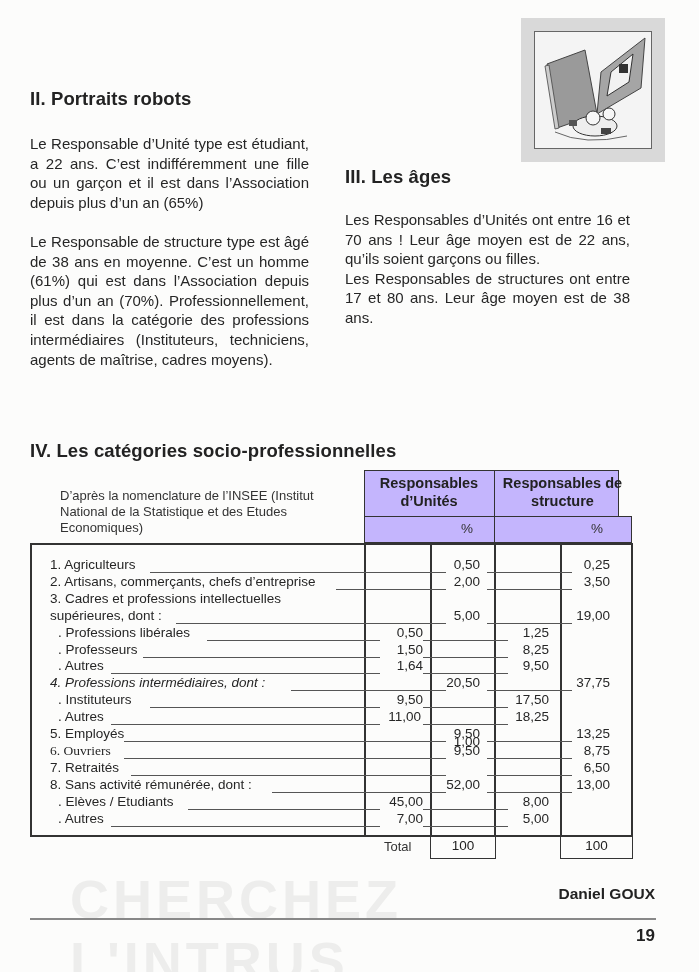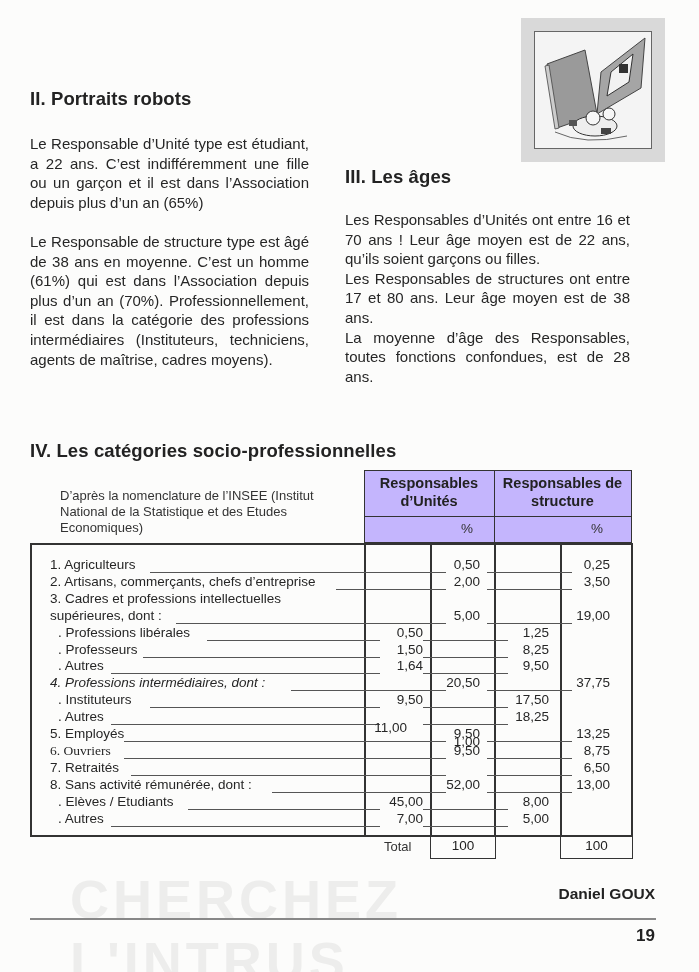--- a/index.html
+++ b/index.html
@@ -55,30 +55,29 @@
       <rect x="66" y="96" width="10" height="6" fill="#444"></rect>
       <path d="M20,100 Q50,114 92,104" fill="none" stroke="#666" stroke-width="1"></path>
     </svg>
   </div>
 </div>
 
 <h2 style="left:345px;top:166px;">III. Les âges</h2>
 <div class="para" style="left:345px;top:210px;width:285px;">
   <p>Les Responsables d’Unités ont entre 16 et 70 ans ! Leur âge moyen est de 22 ans, qu’ils soient garçons ou filles.</p>
   <p>Les Responsables de structures ont entre 17 et 80 ans. Leur âge moyen est de 38 ans.</p>
-  <p>La moyenne d’âge des Responsables, toutes fonctions confondues, est de 28 ans.</p>
 </div>
 
 <h2 style="left:30px;top:440px;">IV. Les catégories socio-professionnelles</h2>
 <p class="tbl-intro">D’après la nomenclature de l’INSEE (Institut National de la Statistique et des Etudes Economiques)</p>
 
 <div class="hdr-box" style="left:364px;top:470px;width:131px;height:47px;">
   <div class="hdr-title" style="left:0;top:3px;width:128px;">Responsables d’Unités</div>
 </div>
-<div class="hdr-box" style="left:494px;top:470px;width:138px;height:47px;padding-left:8px;">
+<div class="hdr-box" style="left:494px;top:470px;width:125px;height:47px;padding-left:8px;">
   <div class="hdr-title" style="left:0;top:3px;width:135px;">Responsables de structure</div>
 </div>
 <div class="hdr-box" style="left:364px;top:516px;width:131px;height:27px;">
   <span class="pct" style="left:96px;top:4px;">%</span>
 </div>
 <div class="hdr-box" style="left:494px;top:516px;width:138px;height:27px;">
   <span class="pct" style="left:96px;top:4px;">%</span>
 </div>
 
 <div class="hline" style="left:30px;top:543px;width:602px;"></div>
@@ -147,21 +146,21 @@
       <span class="row-label" style="left: 58px; top: 692.2px;">. Instituteurs</span>
       <div class="leader" style="left: 149.6px; top: 707.2px; width: 230.4px;"></div>
       <div class="leader" style="left: 423px; top: 707.2px; width: 85px;"></div>
       <span class="val" style="left: 375px; top: 692.2px;">9,50</span>
       <span class="val" style="left: 501px; top: 692.2px;">17,50</span>
     </div>
     <div>
       <span class="row-label" style="left: 58px; top: 709.1px;">. Autres</span>
       <div class="leader" style="left: 111.2px; top: 724.1px; width: 268.8px;"></div>
       <div class="leader" style="left: 423px; top: 724.1px; width: 85px;"></div>
-      <span class="val" style="left: 359px; top: 709.1px; margin-top: 11px;">11,00</span>
+      <span class="val" style="left: 373px; top: 709.1px;">11,00</span>
       <span class="val" style="left: 501px; top: 709.1px;">18,25</span>
     </div>
     <div>
       <span class="row-label" style="left: 50px; top: 726px;">5. Employés</span>
       <div class="leader" style="left: 124.4px; top: 741px; width: 321.6px;"></div>
       <div class="leader" style="left: 487px; top: 741px; width: 85px;"></div>
       <span class="val" style="left: 432px; top: 726px;">9,50</span>
       <span class="val" style="left: 562px; top: 726px;">13,25</span>
     </div>
     <div>

